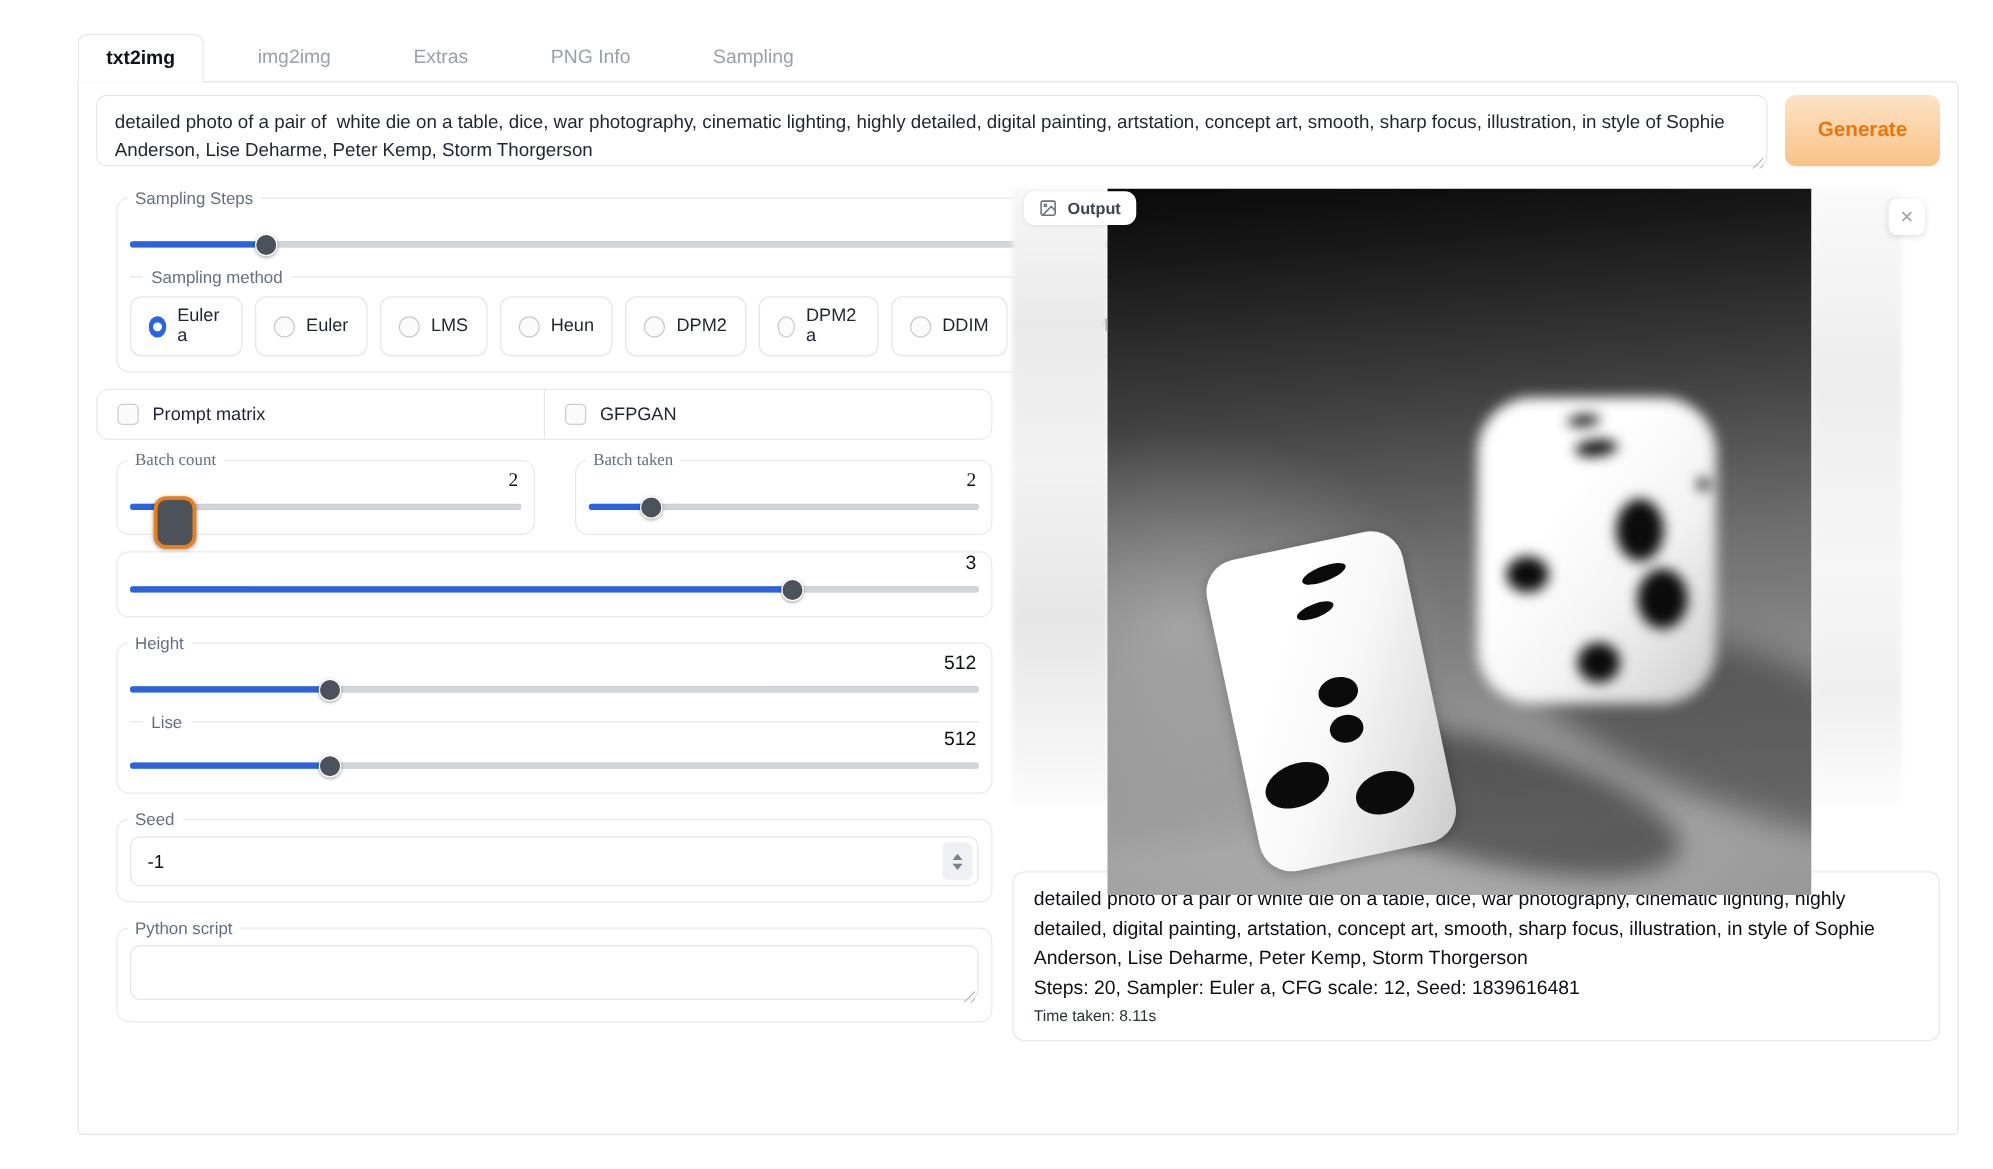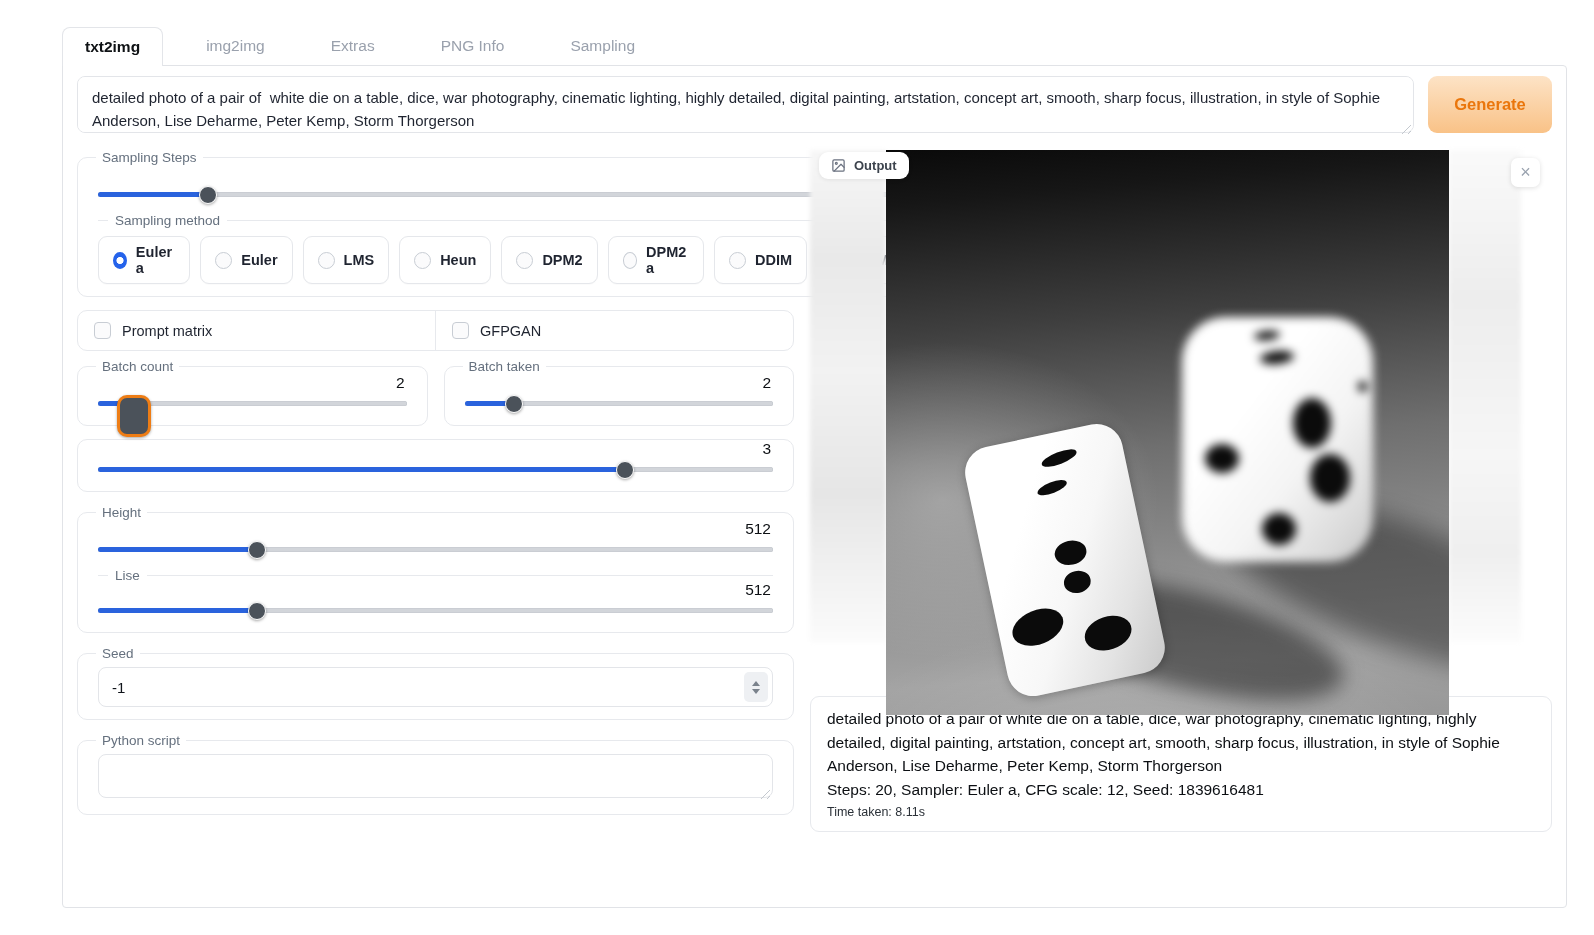--- a/index.html
+++ b/index.html
@@ -31,22 +31,22 @@
   .generate-btn { width:124px; height:57px; border:none; border-radius:9px; cursor:pointer;
     background:linear-gradient(180deg,#fde3c6 0%,#f9c287 100%);
     font-family:"Liberation Sans",sans-serif; font-size:16.5px; font-weight:700; color:#ea760c; }
 
   
   .main-row { display:flex; gap:16px; margin-top:13px; align-items:flex-start; }
   .left-col { width:717px; }
   .right-col { width:746px; }
 
   
-  fieldset { border:1px solid #e7e9ed; border-radius:10px; padding:2px 20px 12px;
-    margin-bottom:13px; background:#fff; }
+  fieldset { border:1px solid #e7e9ed; border-radius:10px; padding:2px 10px 12px;
+    margin-bottom:13px; background:#fff;margin-left:16px; }
   legend { color:#65707e; font-size:13.5px; padding:0 6px; margin-left:-2px; }
   .inline-legend { display:flex; align-items:center; color:#65707e; font-size:13.5px; margin-top:9px; }
   .inline-legend .l1 { width:10px; height:1px; background:#e7e9ed; margin-right:7px; }
   .inline-legend .l2 { flex:1; height:1px; background:#e7e9ed; margin-left:7px; }
 
   .ctl-value { text-align:right; font-size:15.5px; color:#0c0f13; line-height:1.1; margin:-2px 2px 3px 0; }
 
   
   .slider { position:relative; height:19px; cursor:pointer; --p:50%; }
   .slider .track { position:absolute; left:0; right:0; top:7px; height:5px; border-radius:3px;
@@ -54,34 +54,34 @@
   .slider .fill { position:absolute; left:0; top:7px; height:5px; width:var(--p);
     border-radius:3px; background:#2a63dd; }
   .slider .thumb { position:absolute; top:0.5px; left:calc(var(--p) - 9px); width:18px; height:18px;
     border-radius:50%; background:#4b525a; border:1.5px solid #fff;
     box-shadow:0 1px 3px rgba(0,0,0,.35); }
 
   
   .radio-row { display:flex; gap:10px; margin-top:8px; }
   .radio-pill { display:flex; align-items:center; gap:9px; border:1px solid #e5e7eb; border-radius:9px;
     background:#fff; padding:7px 14px; font-size:14.5px; color:#1f2430; cursor:pointer;
-    box-shadow:0 1px 1px rgba(0,0,0,.02);font-weight:bold; }
+    box-shadow:0 1px 1px rgba(0,0,0,.02); }
   .radio-dot { width:17px; height:17px; border-radius:50%; border:1.5px solid #c8cdd4; background:#fbfbfc; }
   .radio-pill.on .radio-dot { border:none;
     background:radial-gradient(circle, #fff 0 3.2px, #2563eb 3.9px 100%); }
 
   
   .check-panel { display:flex; border:1px solid #e7e9ed; border-radius:10px; margin-bottom:8px; }
   .check-half { flex:1; display:flex; align-items:center; gap:11px; padding:11px 16px;
     font-size:14.5px; color:#1f2430; cursor:pointer; }
   .check-half + .check-half { border-left:1px solid #e7e9ed; }
   .checkbox { width:17px; height:17px; border:1.5px solid #c8cdd4; border-radius:4px; background:#fbfbfc; }
 
   .two-col { display:flex; gap:16px; }
-  .two-col fieldset { flex:1; }
+  .two-col fieldset { flex:1;font-family:Liberation Serif, serif; }
 
   
   .seed-wrap { position:relative; margin-top:4px; }
   .seed-input { width:100%; height:40px; border:1px solid #e3e5e9; border-radius:8px;
     padding:0 36px 0 13px; font-family:"Liberation Sans",sans-serif; font-size:15px; color:#10141a; outline:none; }
   .spinner { position:absolute; right:5px; top:5px; width:24px; height:30px; background:#eef0f3;
     border-radius:5px; display:flex; flex-direction:column; align-items:center; justify-content:center;
     gap:3px; cursor:pointer; }
   .spin-up { width:0; height:0; border-left:4px solid transparent; border-right:4px solid transparent;
     border-bottom:5px solid #7a828c; }

